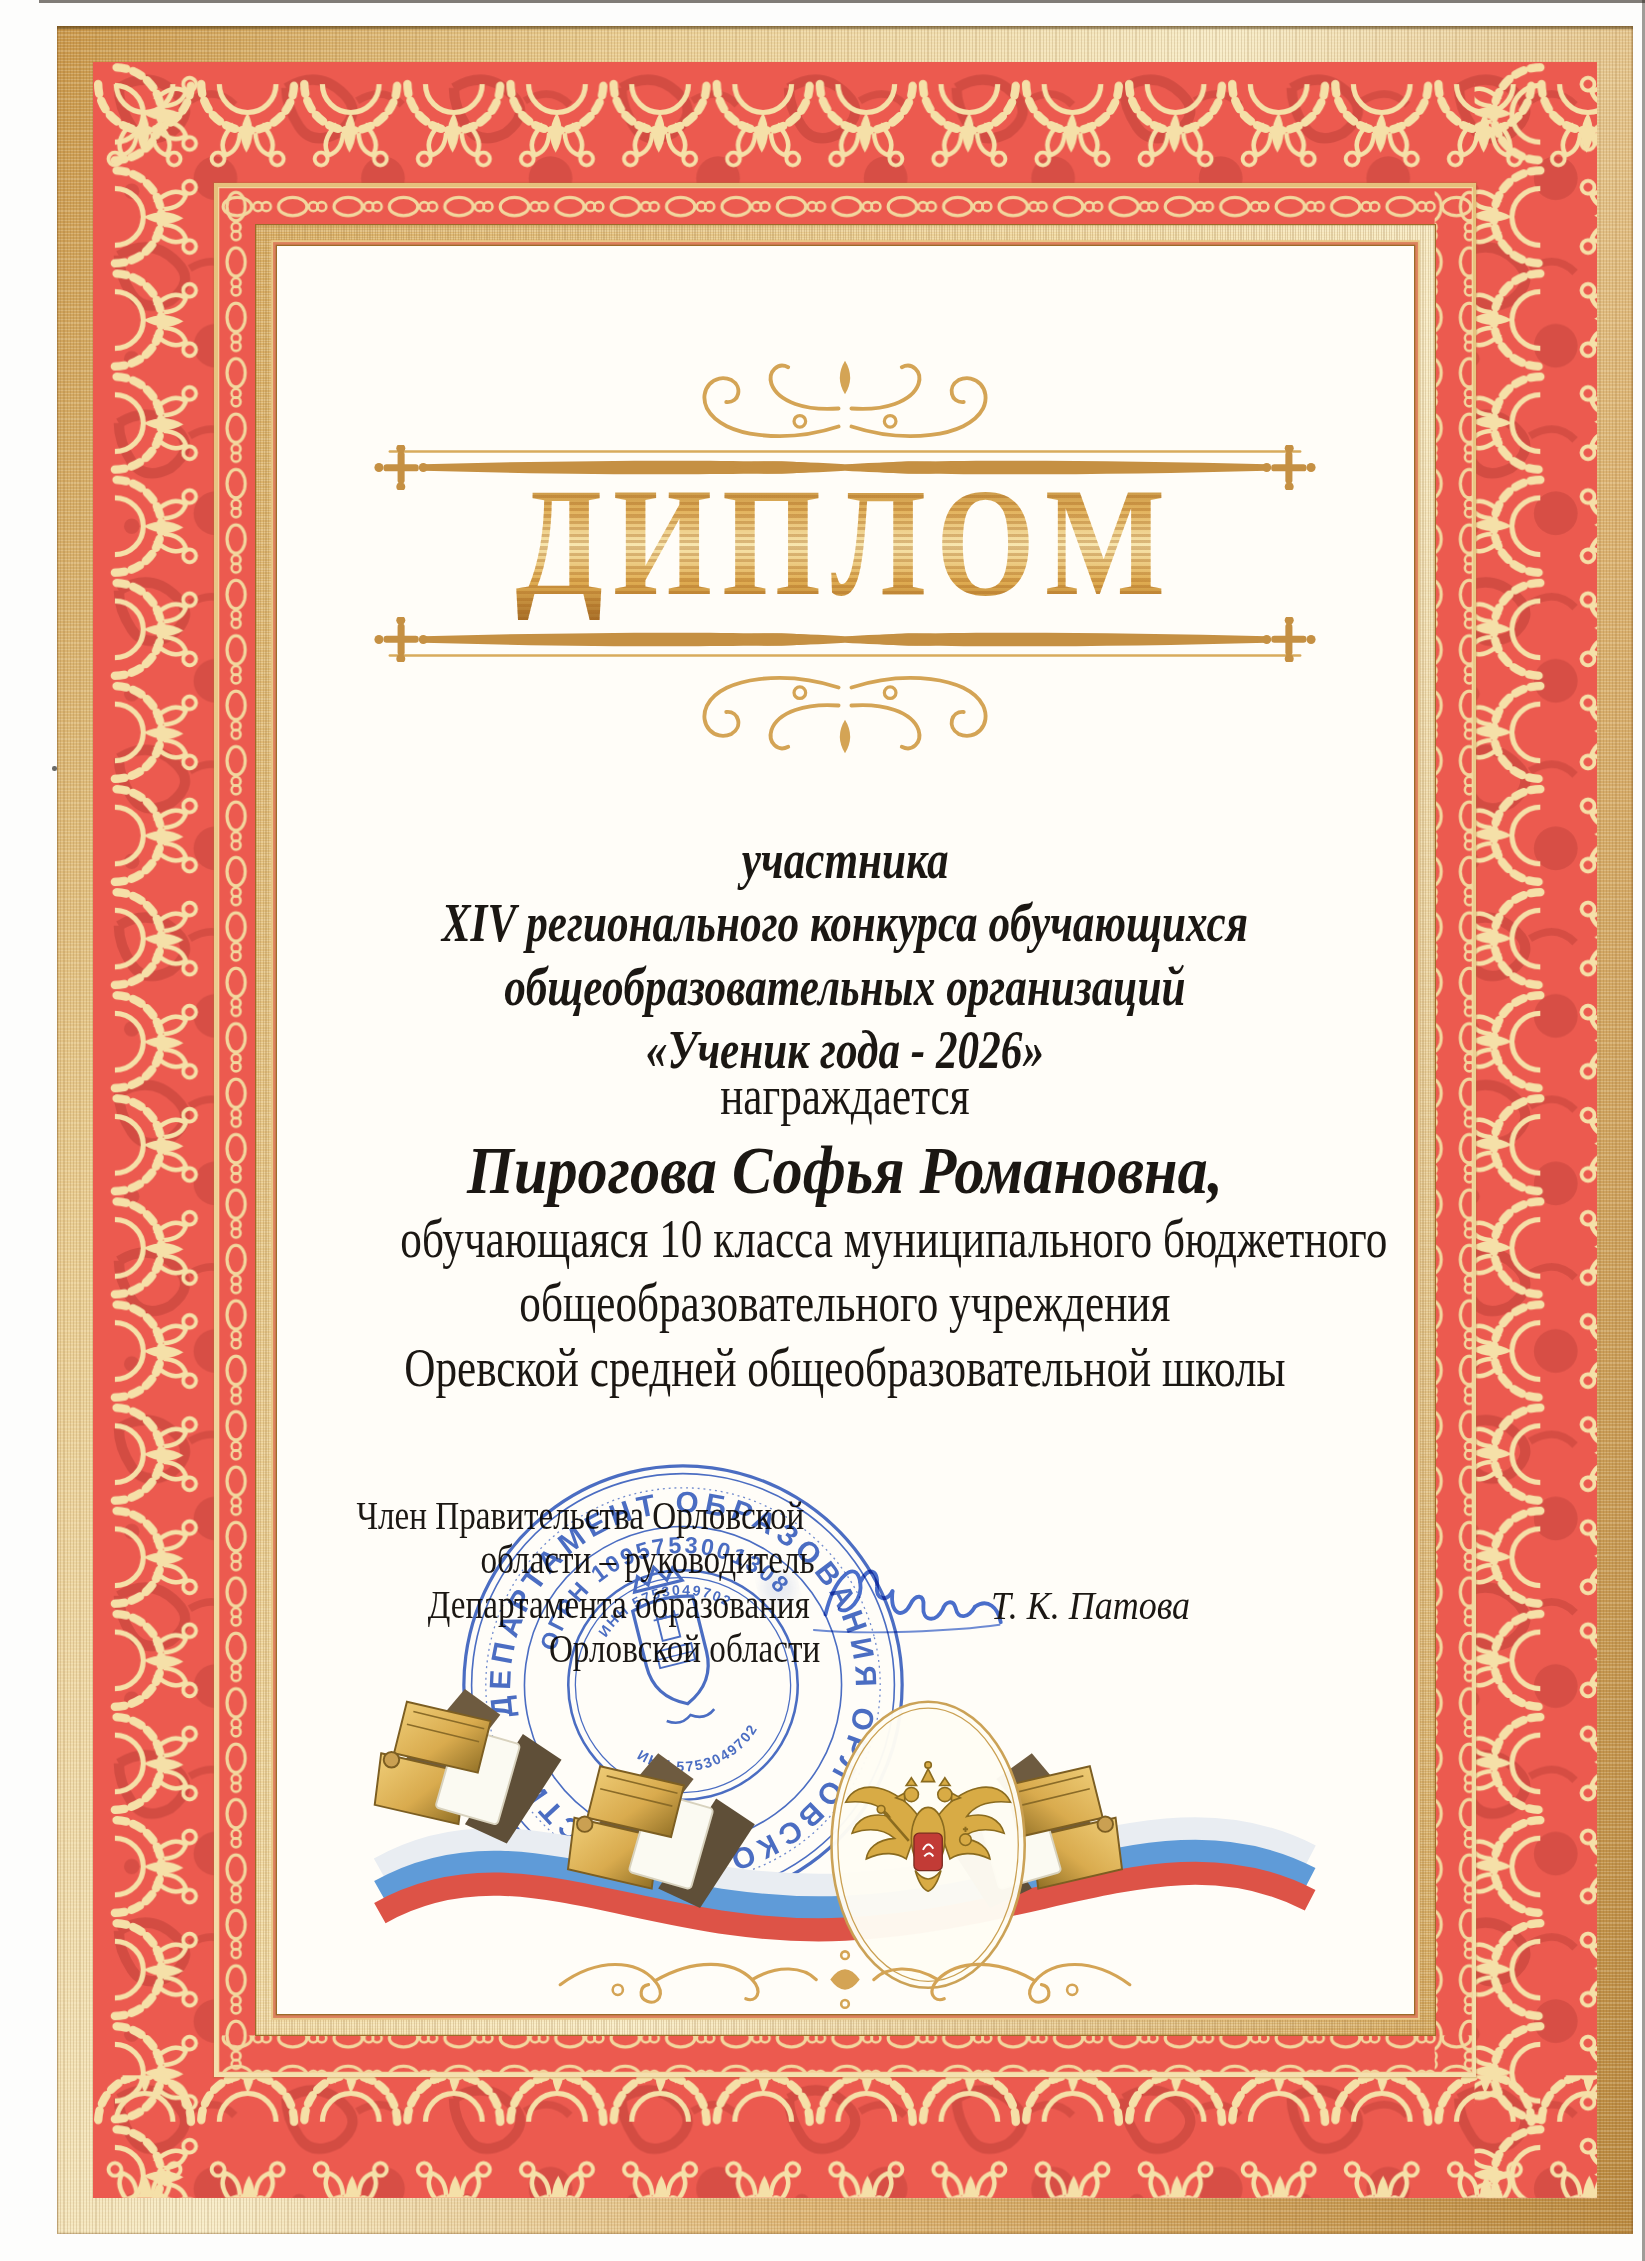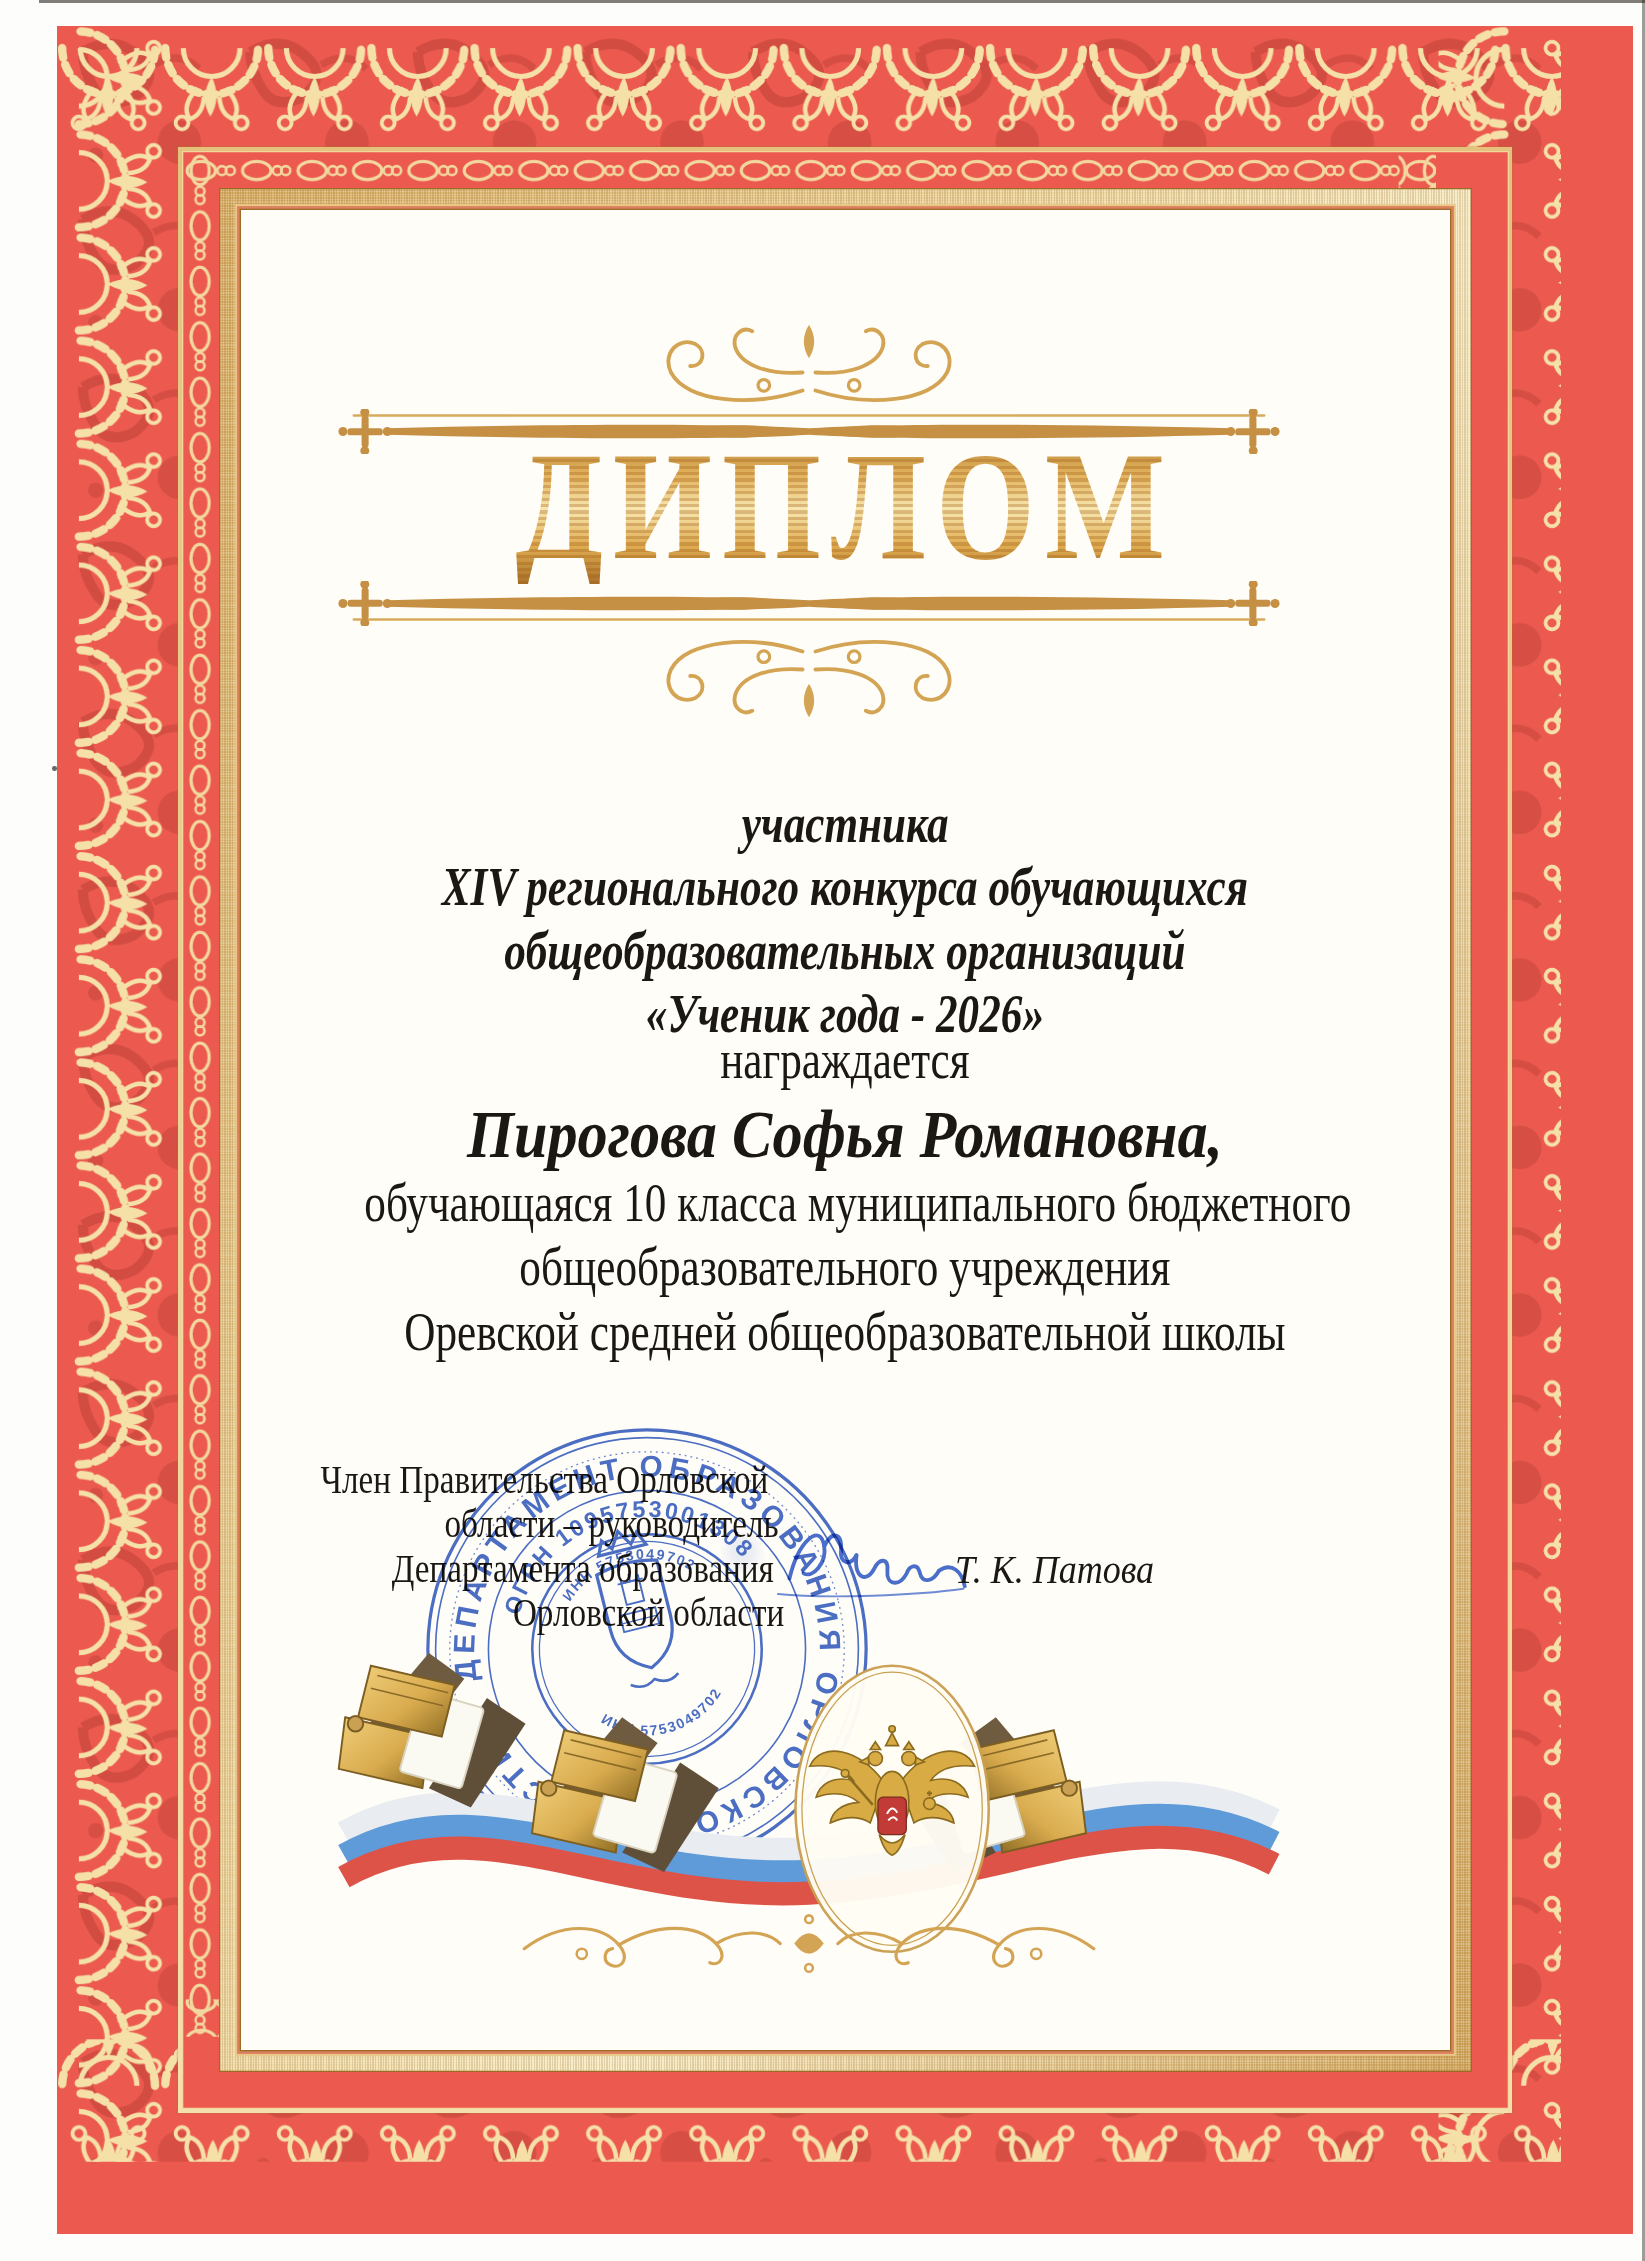--- a/index.html
+++ b/index.html
@@ -9,21 +9,21 @@
   .scanline-top{position:absolute;top:0;left:39px;right:0;height:3.2px;background:rgba(45,38,30,.6);}
   .scanline-right{position:absolute;top:0;right:0;bottom:0;width:2.6px;background:rgba(45,38,30,.45);}
   .speck{position:absolute;width:4.5px;height:4.5px;border-radius:50%;background:#6a6a66;}
 
   
   .gold-tx{background:
       repeating-linear-gradient(90deg, rgba(122,79,26,.16) 0 1.3px, rgba(255,255,255,0) 1.3px 3.2px),
       repeating-linear-gradient(0deg, rgba(255,246,222,.22) 0 1.3px, rgba(0,0,0,0) 1.3px 3.2px),
       linear-gradient(115deg,#c9974a 0%,#e9cd92 22%,#f7ecc8 45%,#dcb372 68%,#b9883e 100%);}
   .frame-gold{position:absolute;top:26px;left:57px;right:11.6px;bottom:27px;
-      box-sizing:border-box;
+      box-sizing:border-box;padding:36px;
       box-shadow:inset 0 3.2px 0 rgba(70,48,12,.45), inset 0 0 0 1.3px rgba(122,79,26,.35);}
   .frame-red{position:relative;width:100%;height:100%;box-sizing:border-box;padding:121px;
       background:#ec5a4f;}
   .lace-overlay{position:absolute;top:0;left:0;}
   .frame-innergold{position:relative;width:100%;height:100%;box-sizing:border-box;padding:3.9px;
       background:linear-gradient(180deg,#e6c17c,#f4e0ae);box-shadow:0 0 0 1.3px #a5713048;}
   .frame-bead{position:relative;width:100%;height:100%;box-sizing:border-box;padding:37px;
       background:#ec5a4f;box-shadow:inset 0 0 0 1.3px #f2d79e;}
   .bead-overlay{position:absolute;top:0;left:0;}
   .frame-gold2{position:relative;width:100%;height:100%;box-sizing:border-box;padding:22px;

